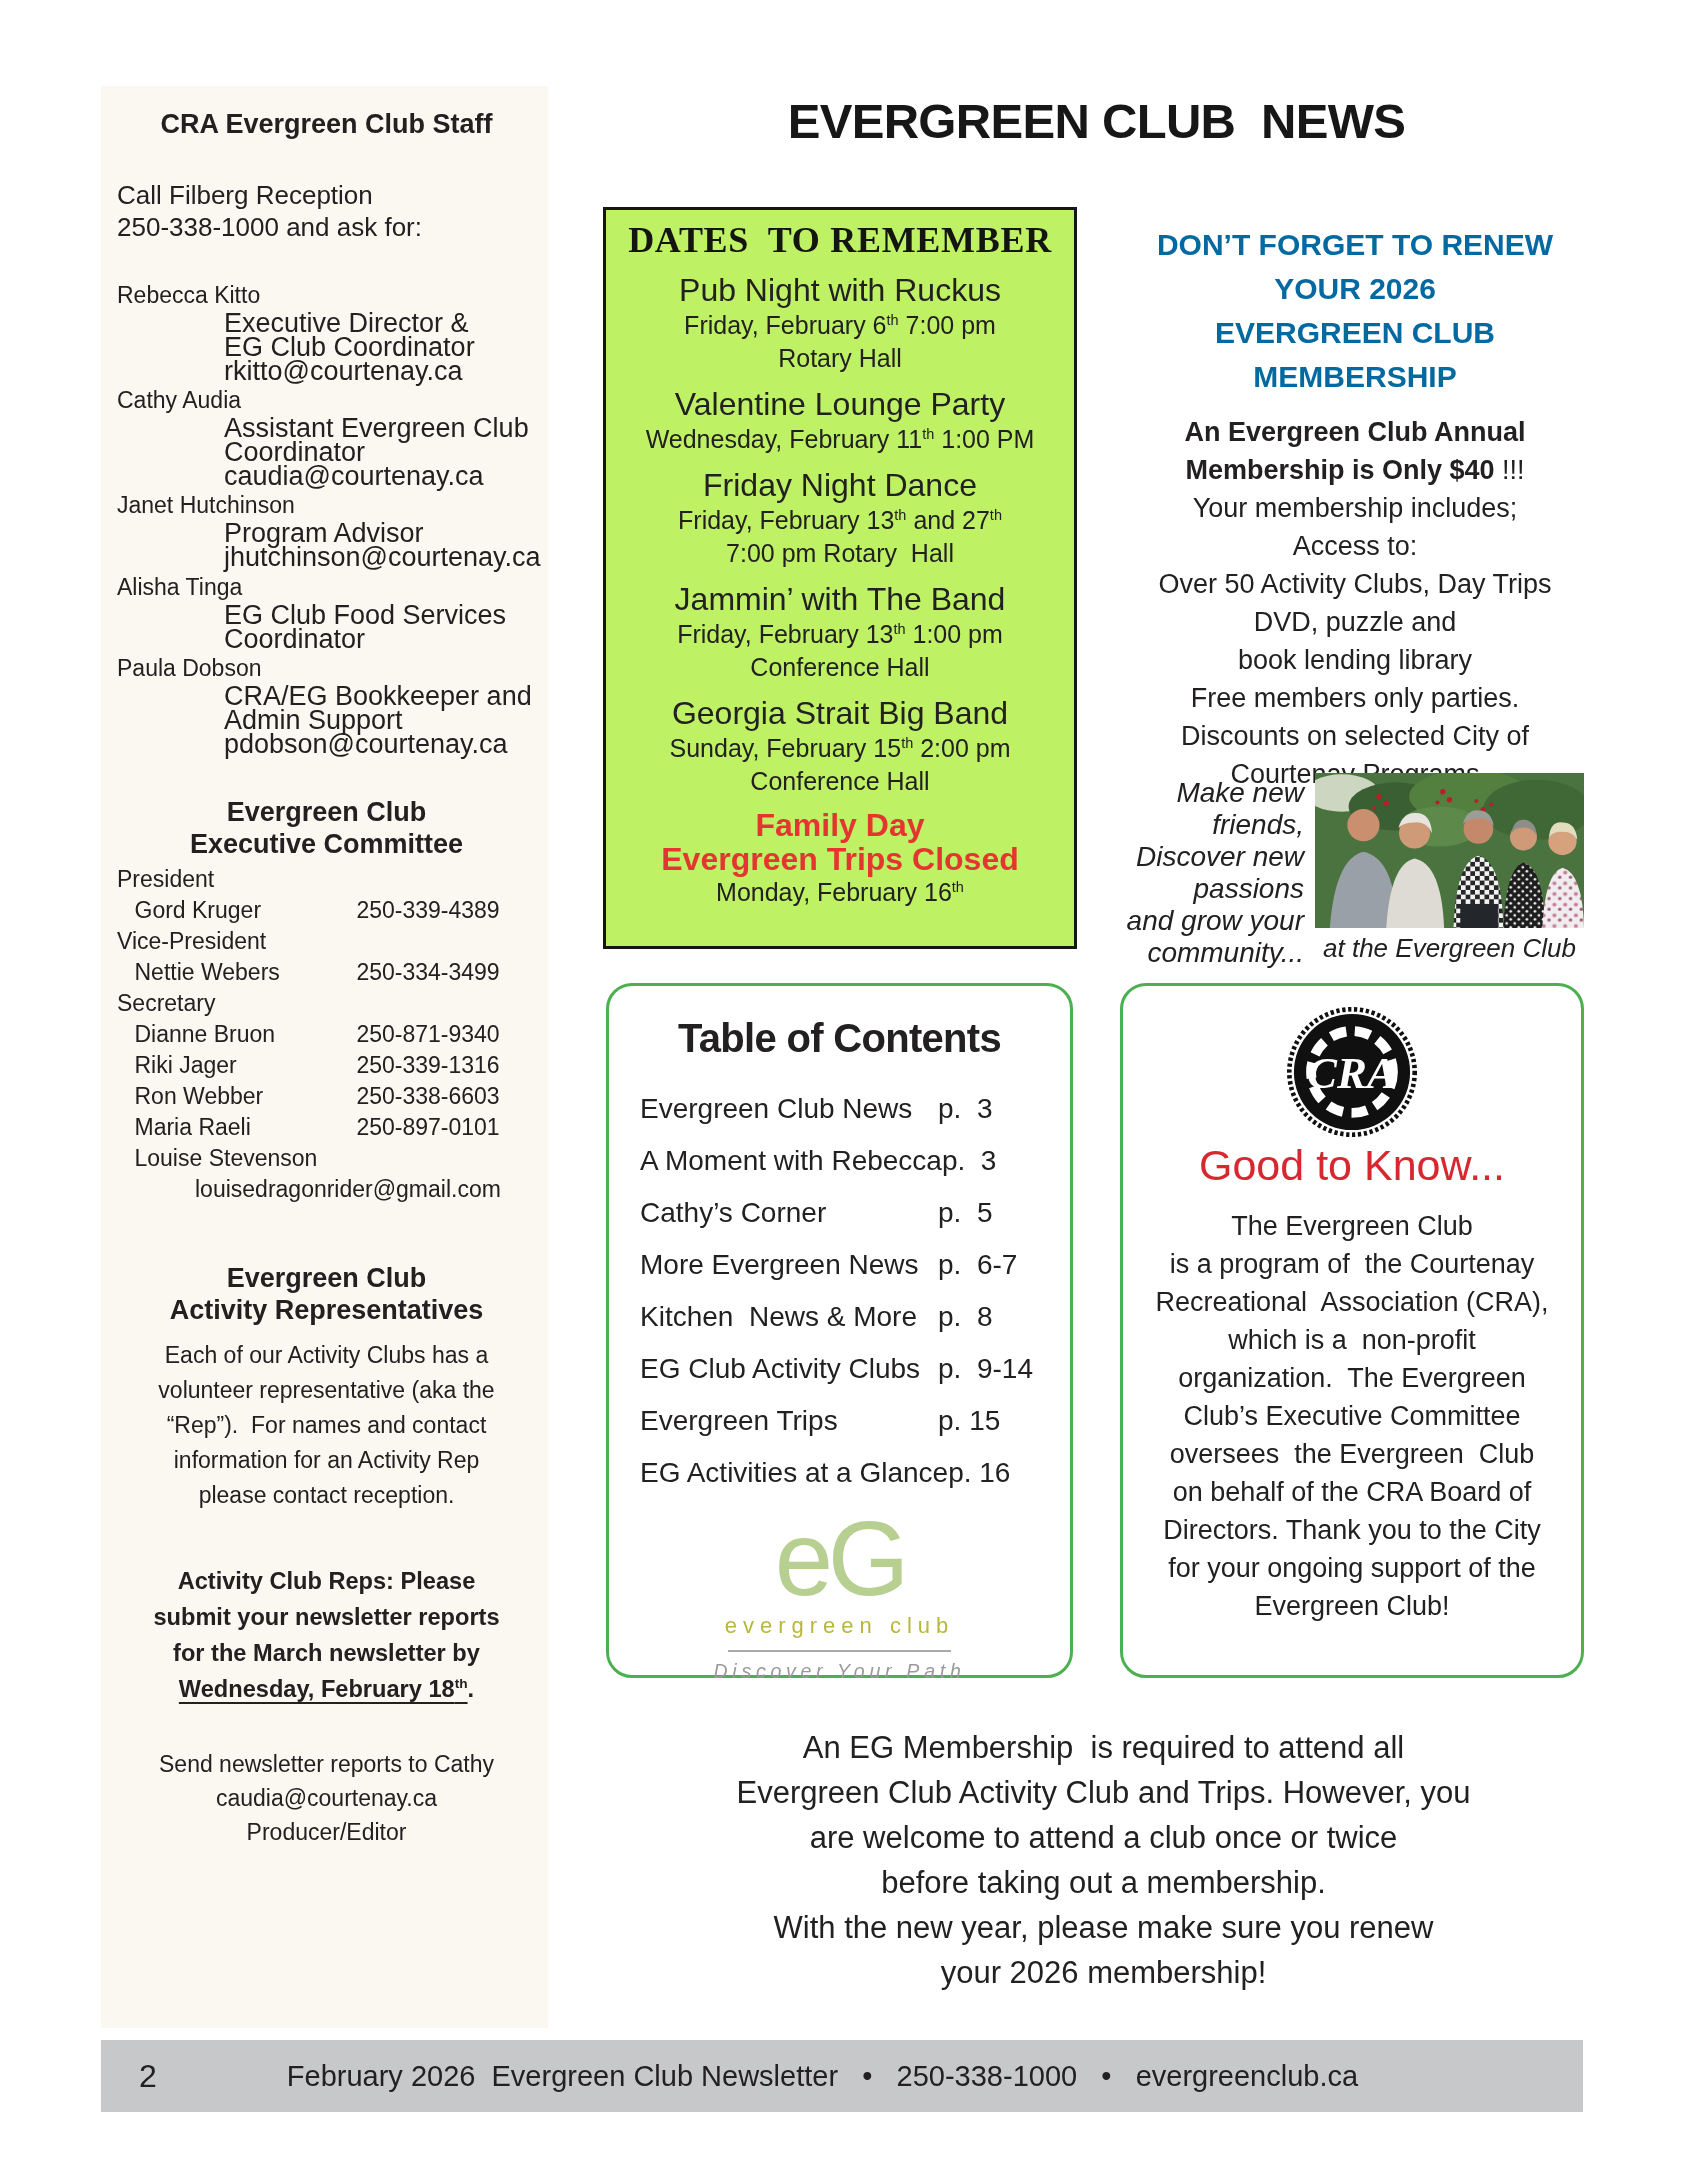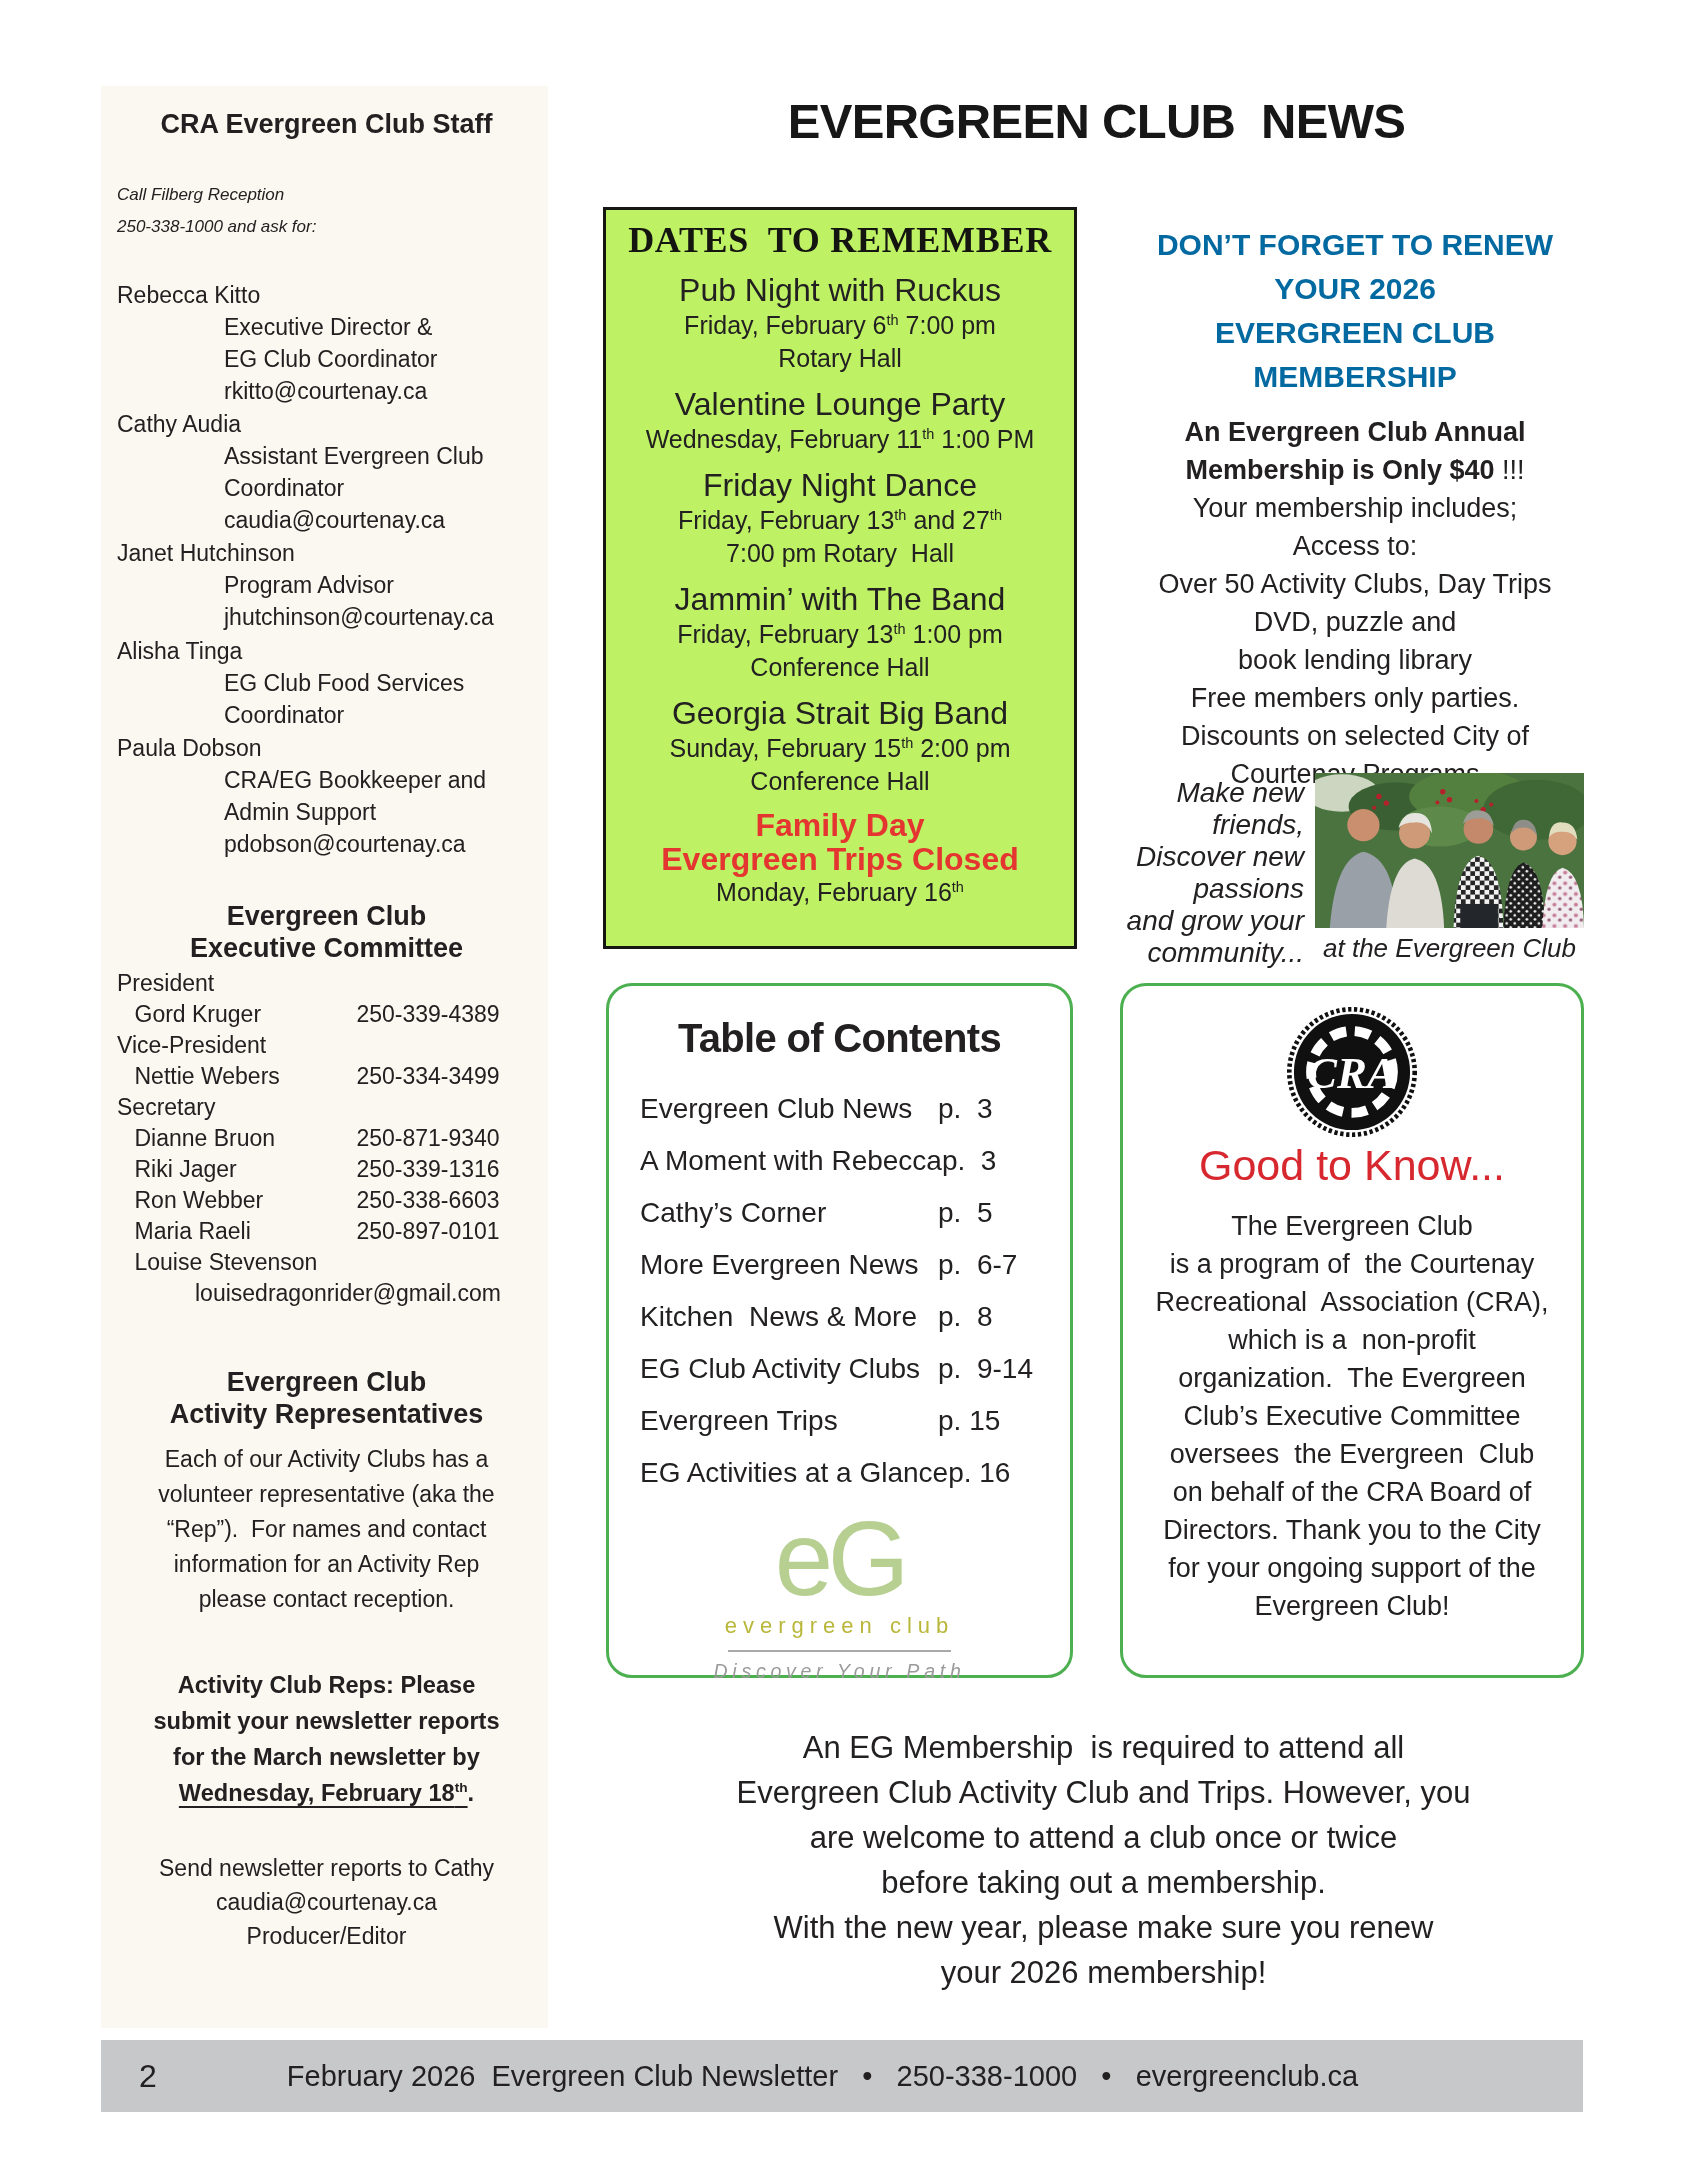--- a/index.html
+++ b/index.html
@@ -5,25 +5,25 @@
   html,body{margin:0;padding:0;background:#ffffff;}
   body{font-family:"Liberation Sans", sans-serif;color:#232021;}
   .page{position:relative;width:1687px;height:2183px;background:#ffffff;overflow:hidden;}
   .pre{white-space:pre-wrap;}
   sup{font-size:58%;line-height:0;}
 
   
   .staff-panel{position:absolute;left:101px;top:86px;width:447px;height:1942px;
     background:#faf8f0;box-sizing:border-box;padding:17.5px 12px 0 16px;}
   .staff-title{font-size:27px;font-weight:bold;text-align:center;margin:5.4px 0 0 0;}
-  .staff-intro{font-size:17px;line-height:32px;margin:39px 0 0 0;font-style:italic;}
+  .staff-intro{font-size:26px;line-height:32px;margin:39px 0 0 0;}
   .staff-list{margin-top:36px;}
   .member{margin-bottom:1.3px;}
   .m-name{font-size:23px;line-height:32px;}
-  .m-details{font-size:23px;line-height:32px;padding-left:107px;}
+  .m-details{font-size:27px;line-height:24px;padding-left:107px;}
   .committee-title{font-size:27px;font-weight:bold;line-height:32px;text-align:center;margin:40px 0 4px 0;}
   .c-row{font-size:23px;line-height:31px;}
   .c-role{display:block;}
   .c-name{display:inline-block;width:233px;padding-left:17.5px;box-sizing:border-box;}
   .c-phone{display:inline-block;}
   .c-email{display:block;padding-left:78px;}
   .reps-title{font-size:27px;font-weight:bold;line-height:32px;text-align:center;margin:57px 0 0 0;}
   .reps-body{font-size:23px;line-height:35px;text-align:center;margin:12px 0 0 0;}
   .reps-note{font-size:23.6px;font-weight:bold;line-height:36px;text-align:center;margin:50px 0 0 0;}
   .ul{text-decoration:underline;text-decoration-thickness:2px;text-underline-offset:5.4px;}

